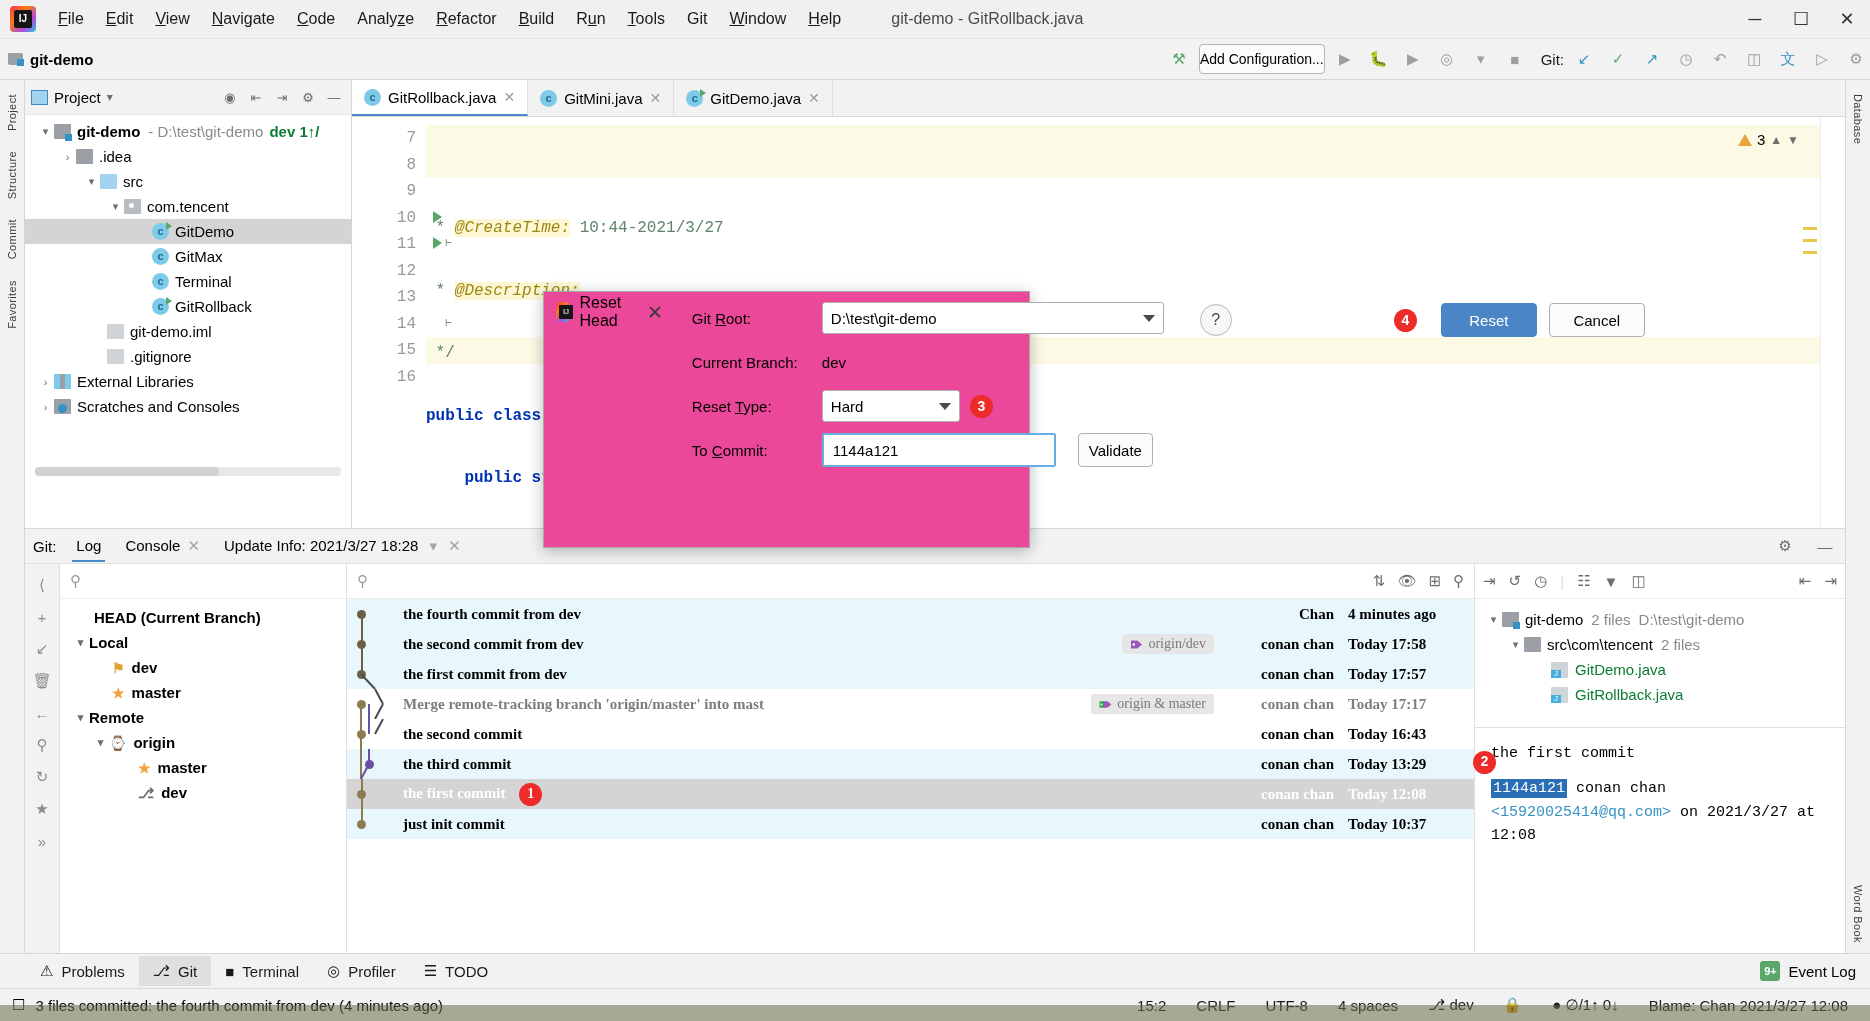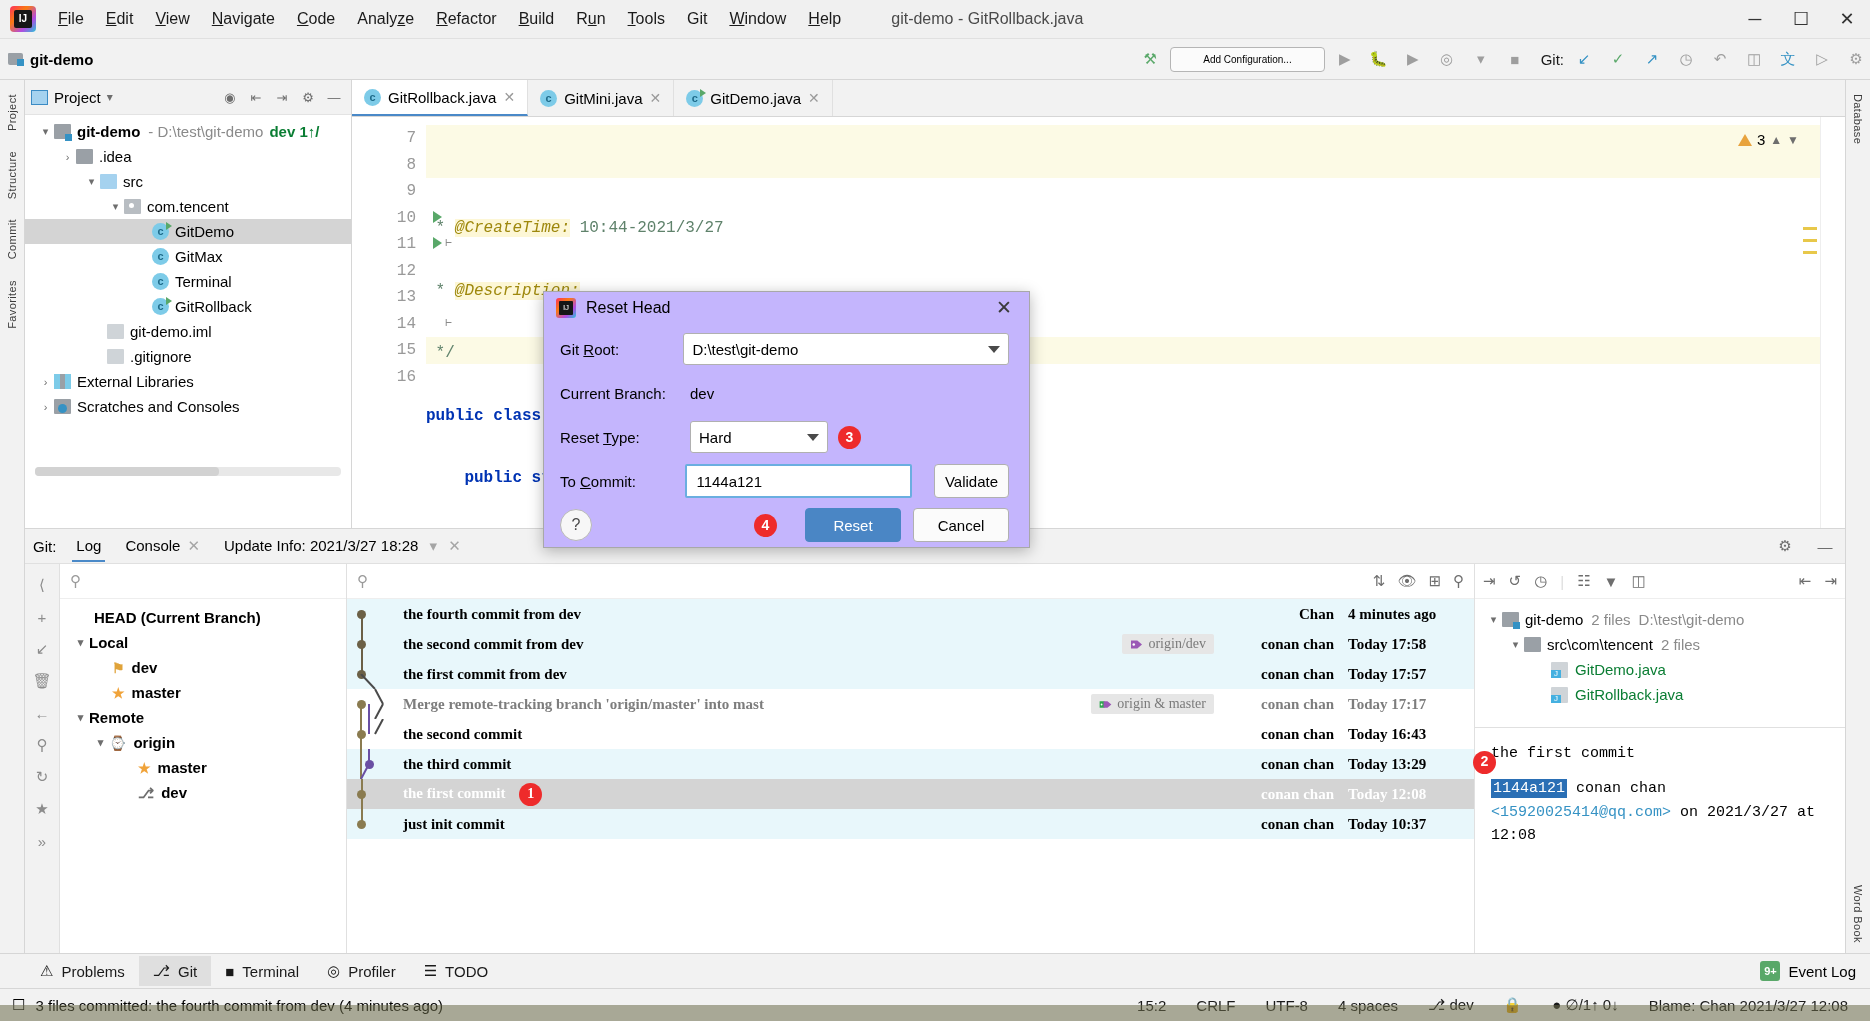--- a/index.html
+++ b/index.html
@@ -19,21 +19,21 @@
   .win-title{flex:1;text-align:left;margin-left:40px;color:#4a4a4a;font-size:16px;}
   .win-ctrl{display:flex;align-items:center;margin-left:auto;}
   .win-ctrl div{width:46px;height:38px;display:flex;align-items:center;justify-content:center;font-size:18px;color:#333;}
 
   
   .toolbar{height:40px;background:#f2f2f2;display:flex;align-items:center;border-bottom:1px solid #d6d6d6;flex:0 0 40px;padding-left:8px;gap:6px;}
   .crumb{display:flex;align-items:center;gap:7px;font-weight:bold;font-size:15px;}
   .folder-ico{width:15px;height:12px;background:#9aa0a6;border-radius:1px 2px 2px 2px;position:relative;}
   .folder-ico:after{content:"";position:absolute;right:-1px;bottom:-1px;width:7px;height:7px;background:#3592c4;}
   .tb-spacer{flex:1;}
-  .cfg-btn{border:1px solid #b5b5b5;border-radius:4px;background:#fbfbfb;padding:6px 32px;font-size:10px;}
+  .cfg-btn{border:1px solid #b5b5b5;border-radius:4px;background:#fbfbfb;padding:6px 0;font-size:14px;}
   .tb-icon{width:28px;height:28px;display:flex;align-items:center;justify-content:center;color:#9e9e9e;font-size:15px;}
   .tb-icon.green{color:#59a869;}
   .tb-icon.blue{color:#3592c4;}
   .git-label{font-size:15px;color:#1a1a1a;margin-left:6px;}
 
   
   .mainrow{flex:1;display:flex;min-height:0;}
   .leftrail,.rightrail{width:24px;background:#f2f2f2;display:flex;flex-direction:column;align-items:center;
     border-right:1px solid #d6d6d6;font-size:11px;color:#3c3c3c;padding-top:4px;}
   .rightrail{border-right:none;border-left:1px solid #d6d6d6;}
@@ -158,22 +158,22 @@
   .tbtab.active{background:#dfdfdf;}
   .evlog{margin-left:auto;display:flex;align-items:center;gap:8px;padding-right:14px;}
   .ev-ico{width:20px;height:20px;border-radius:3px;background:#59a869;color:#fff;font-size:11px;
     display:flex;align-items:center;justify-content:center;font-weight:bold;}
   .statusbar{height:32px;background:#f2f2f2;border-top:1px solid #d6d6d6;display:flex;align-items:center;
     padding:0 12px;font-size:15px;gap:10px;flex:0 0 32px;}
   .sb-spacer{flex:1;}
   .sb-item{padding:0 10px;color:#1a1a1a;white-space:nowrap;}
 
   
-  .overlay{position:absolute;left:543px;top:291px;width:485px;height:255px;background:#c4b5fd;
-    border:1px solid #a8a8a8;box-shadow:0 3px 14px rgba(0,0,0,.28);display:flex;flex-direction:column;z-index:50;}
+  .overlay{position:absolute;left:543px;top:291px;width:485px;height:255px;background:#ec4899;
+    border:1px solid #a8a8a8;box-shadow:0 3px 14px rgba(0,0,0,.28);display:flex;flex-direction:row;z-index:50;}
   .dlg-title{height:40px;display:flex;align-items:center;padding:0 12px;gap:10px;font-size:16px;}
   .dlg-logo{width:20px;height:20px;border-radius:3px;
     background:linear-gradient(135deg,#fe315d 0%,#f97a12 35%,#b24ae1 70%,#26c6da 100%);position:relative;}
   .dlg-logo:after{content:"IJ";position:absolute;left:3px;top:3px;width:14px;height:14px;background:#161616;color:#fff;
     font-size:8px;line-height:14px;text-align:center;border-radius:1px;}
   .dlg-x{margin-left:auto;font-size:19px;color:#3a3a3a;width:26px;height:26px;display:flex;align-items:center;justify-content:center;}
   .dlg-body{flex:1;padding:4px 20px 0 16px;}
   .frow{display:flex;align-items:center;height:44px;}
   .flab{width:130px;font-size:15px;}
   .flab u{text-decoration:underline;}

